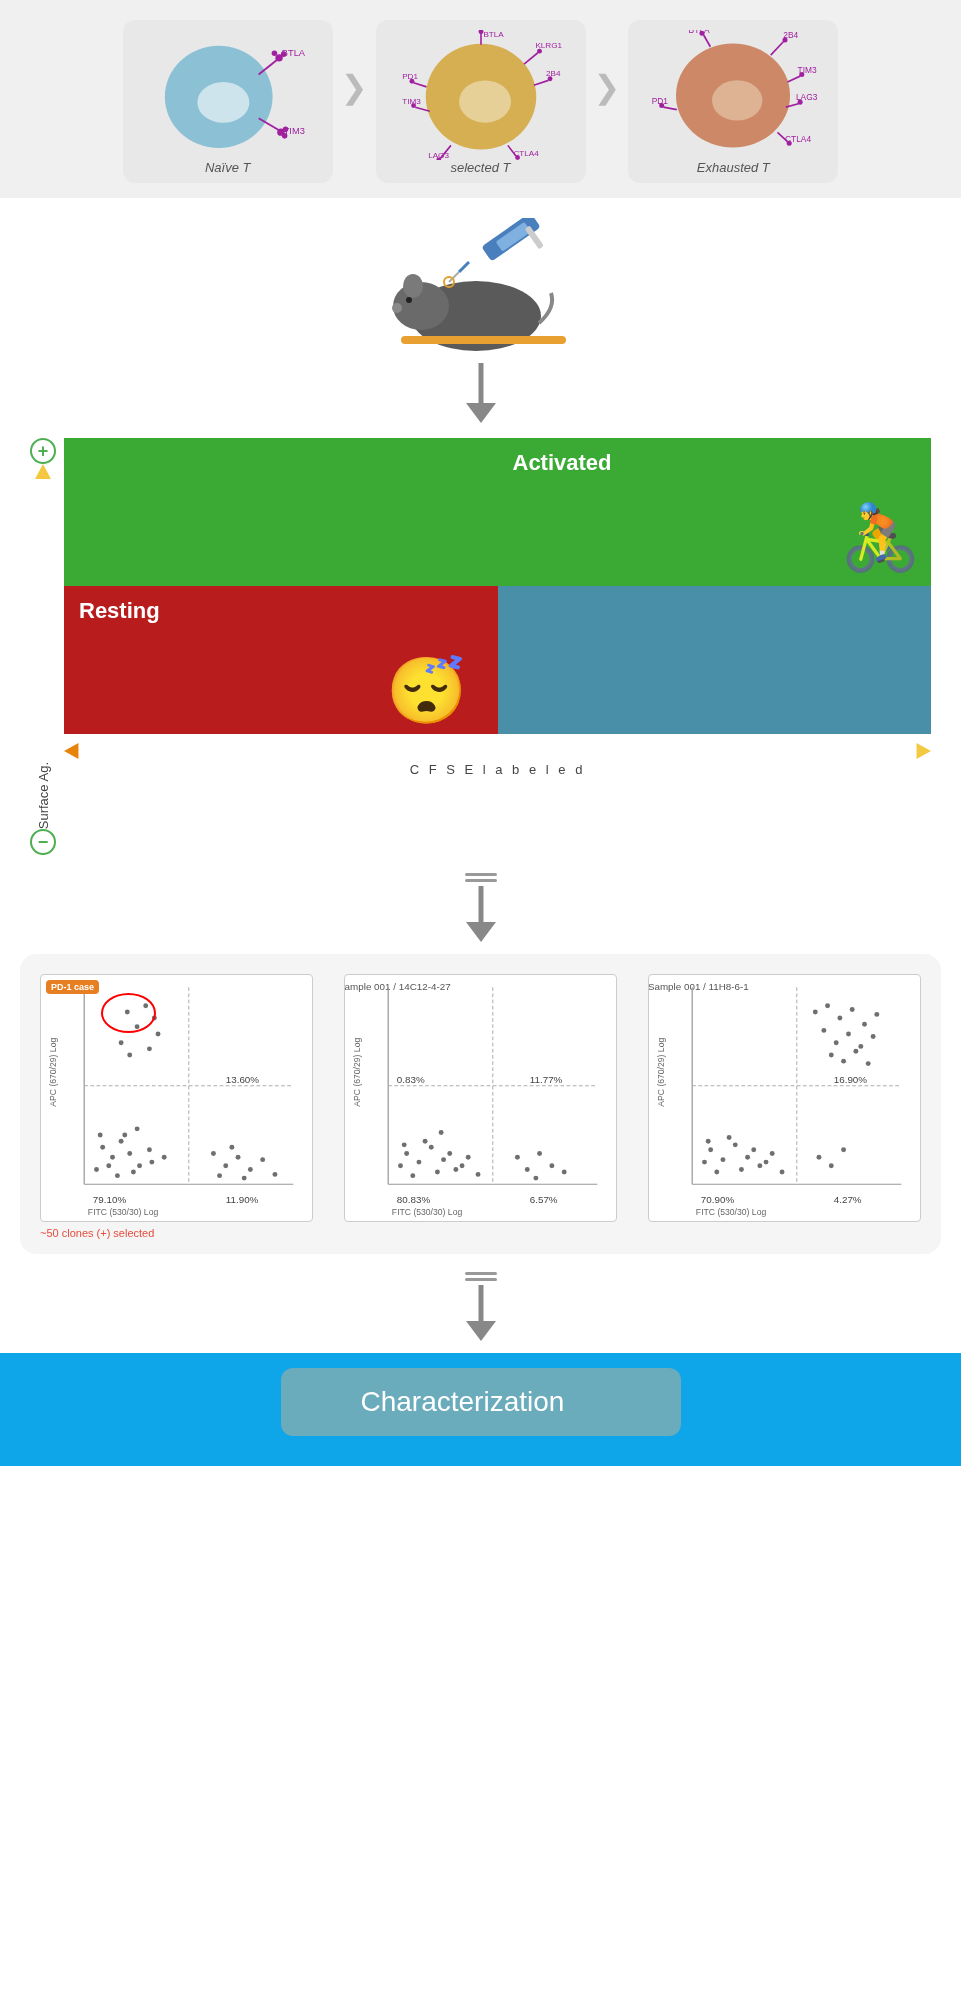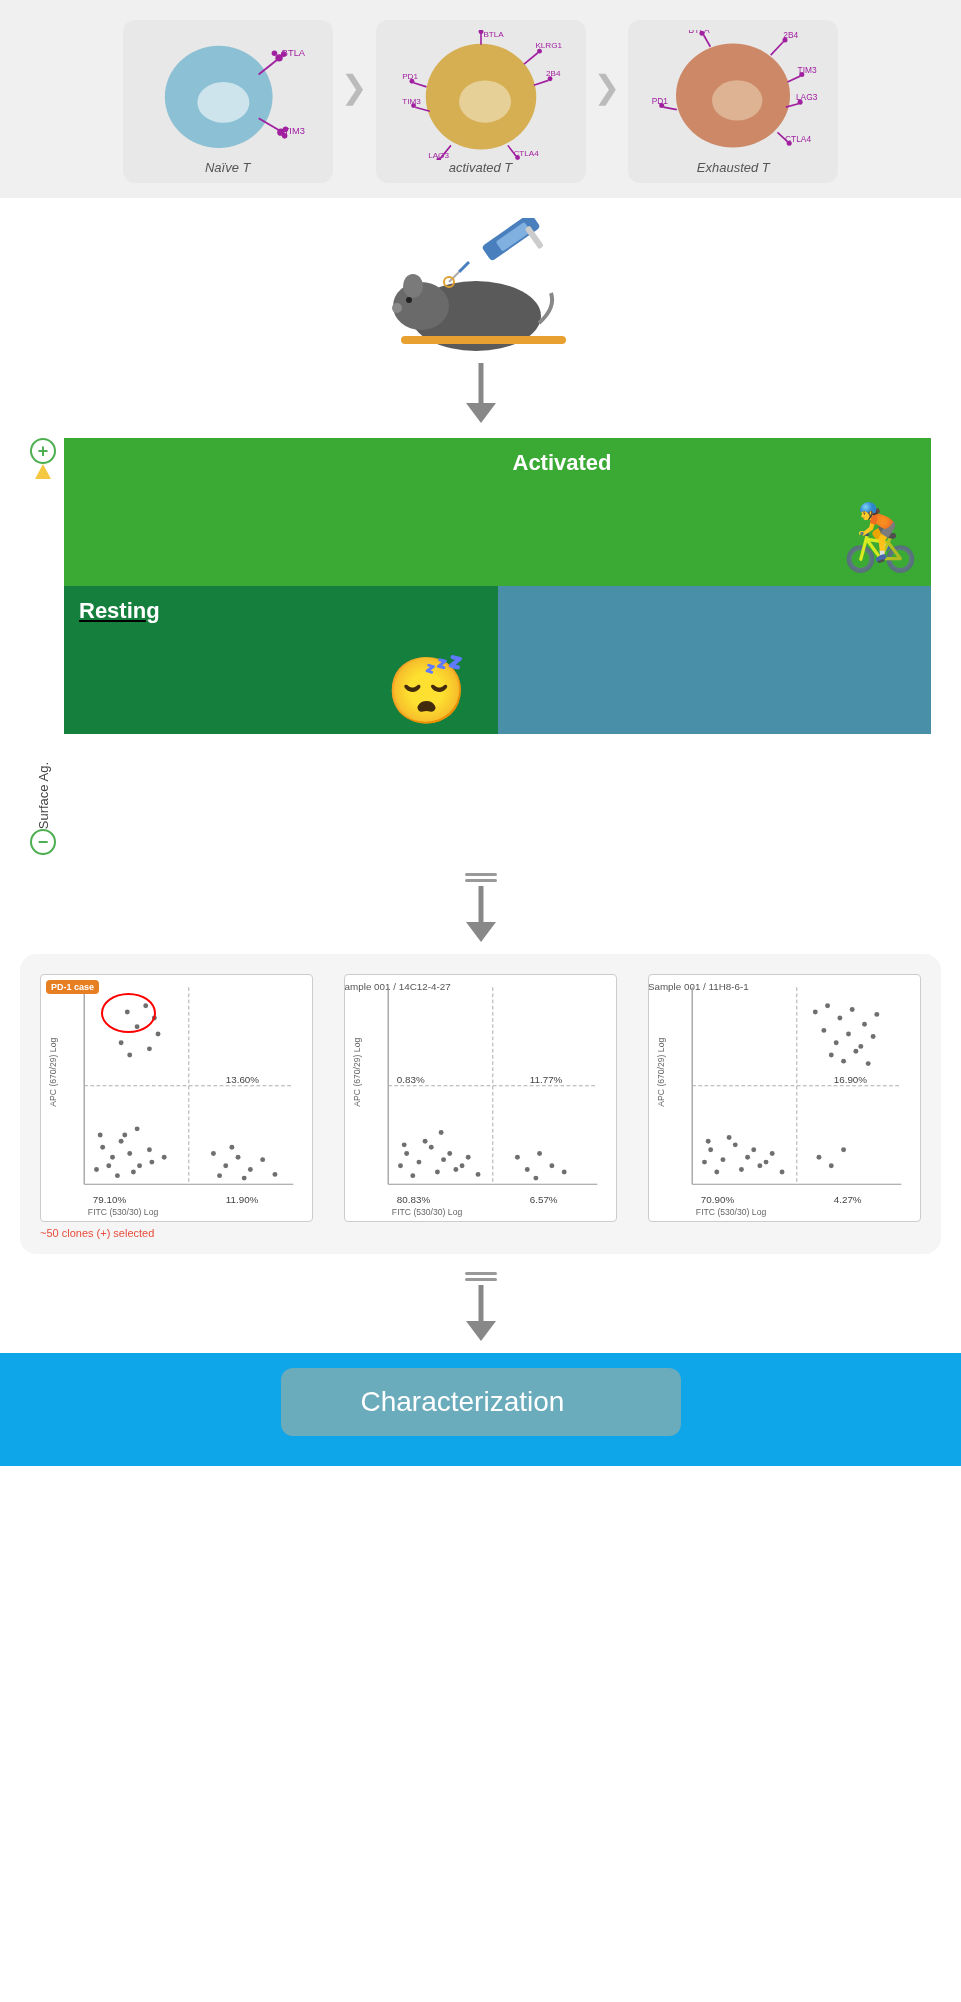--- a/index.html
+++ b/index.html
@@ -116,21 +116,21 @@
     }
     .quadrant {
       display: flex;
       align-items: flex-start;
       justify-content: flex-start;
       position: relative;
       overflow: hidden;
     }
     .q-top-left { background: #3aaa35; }
     .q-top-right { background: #3aaa35; }
-    .q-bottom-left { background: #15803d; text-decoration: underline; }
+    .q-bottom-left { background: #b91c1c; }
     .q-bottom-right { background: #4a8fa8; }
     .q-label {
       color: white;
       font-size: 22px;
       font-weight: bold;
       padding: 12px 15px;
       z-index: 2;
     }
     .x-axis-wrap {
       display: flex;
@@ -325,21 +325,21 @@
       <text x="-2" y="91" font-size="10" fill="#a020a0" font-family="Arial">TIM3</text>
 
       <line x1="58" y1="142" x2="45" y2="158" stroke="#a020a0" stroke-width="2"></line>
       <circle cx="43" cy="160" r="3" fill="#a020a0"></circle>
       <text x="30" y="158" font-size="10" fill="#a020a0" font-family="Arial">LAG3</text>
 
       <line x1="128" y1="142" x2="138" y2="155" stroke="#a020a0" stroke-width="2"></line>
       <circle cx="140" cy="157" r="3" fill="#a020a0"></circle>
       <text x="135" y="155" font-size="10" fill="#a020a0" font-family="Arial">CTLA4</text>
     </svg>
-    <span class="tcell-label">activated T</span>
+    <span class="tcell-label">selected T</span>
   </div>
 
   <div class="arrow-right">❯</div>
 
   <div class="tcell-box">
     <svg class="tcell-svg-container" viewBox="0 0 190 155">
       <ellipse cx="95" cy="78" rx="68" ry="62" fill="#c87850" opacity="0.85"></ellipse>
       <ellipse cx="100" cy="84" rx="30" ry="24" fill="#e0b898" opacity="0.9"></ellipse>
 
       <line x1="140" y1="30" x2="155" y2="14" stroke="#a020a0" stroke-width="2"></line>
@@ -437,20 +437,36 @@
 
       <div class="quadrant q-bottom-left">
         <span class="q-label">Resting</span>
         <div class="q-sleep-wrap">😴</div>
       </div>
 
       <div class="quadrant q-bottom-right">
       </div>
     </div>
 
+    <div class="x-axis-wrap">
+      <div class="x-axis-arrow-row">
+        <svg width="100%" height="22" viewBox="0 0 600 22" preserveAspectRatio="none">
+          <defs>
+            <linearGradient id="goldGradH" x1="0" y1="0" x2="1" y2="0">
+              <stop offset="0%" stop-color="#e8830a"></stop>
+              <stop offset="100%" stop-color="#f5c842"></stop>
+            </linearGradient>
+          </defs>
+          <line x1="10" y1="11" x2="590" y2="11" stroke="url(#goldGradH)" stroke-width="5"></line>
+          <polygon points="10,3 0,11 10,19" fill="#e8830a"></polygon>
+          <polygon points="590,3 600,11 590,19" fill="#f5c842"></polygon>
+        </svg>
+      </div>
+      <span class="x-axis-label">C F S E   l a b e l e d</span>
+    </div>
   </div>
 </div>
 
 <div class="double-arrow-section">
   <div class="triple-lines">
     <div class="h-line"></div>
     <div class="h-line"></div>
   </div>
   <svg width="60" height="60" viewBox="0 0 60 60">
     <line x1="30" y1="2" x2="30" y2="42" stroke="#888" stroke-width="5"></line>

